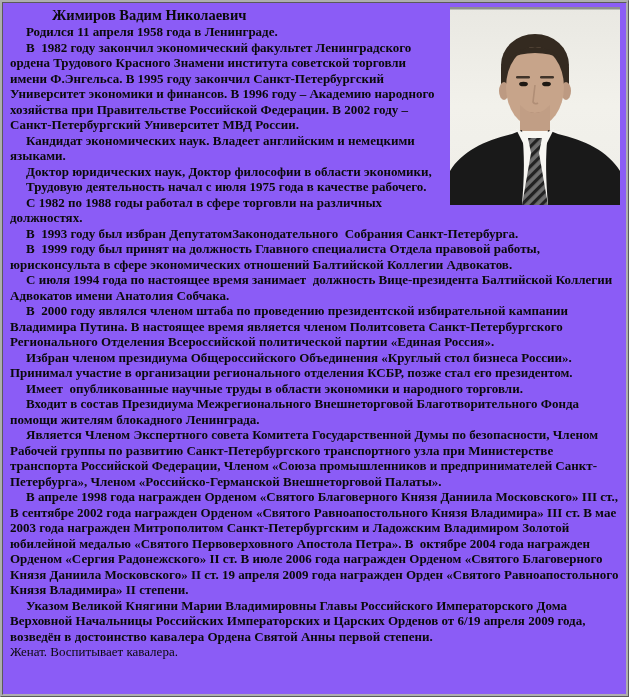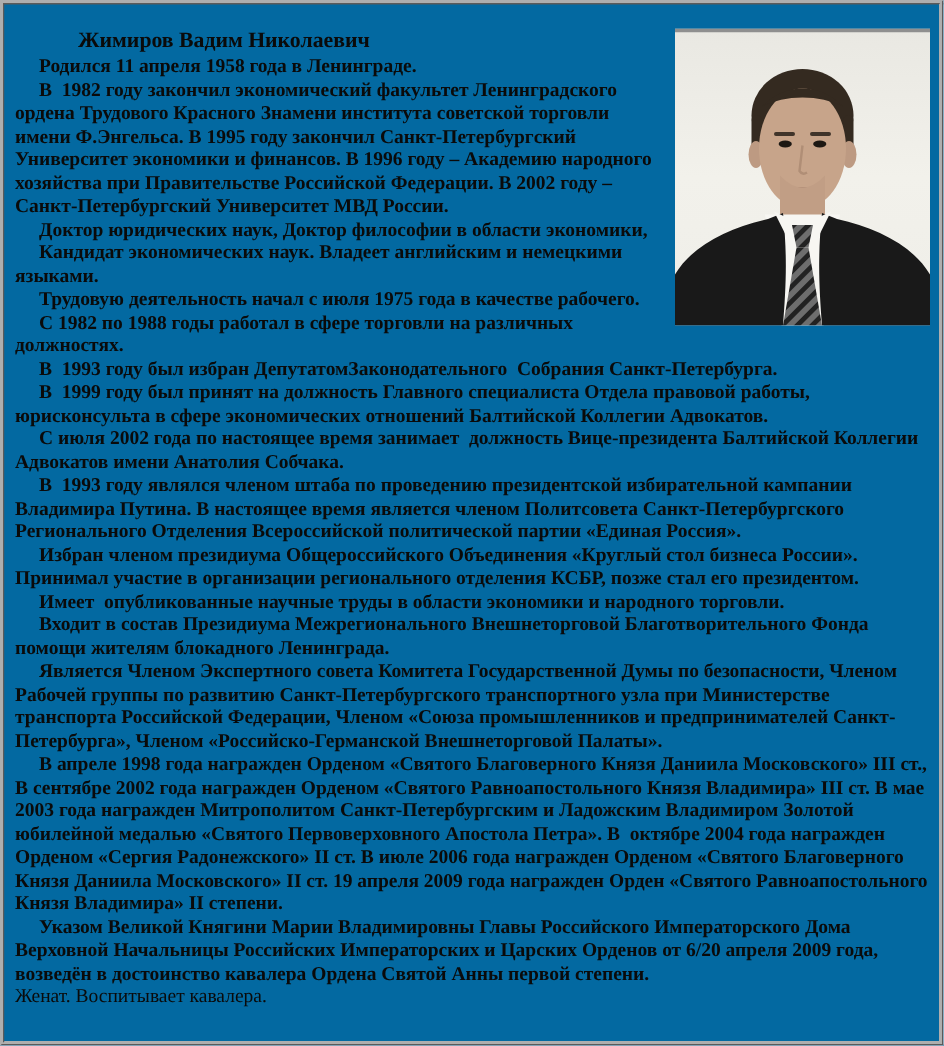--- a/index.html
+++ b/index.html
@@ -1,22 +1,22 @@
 <!DOCTYPE html>
 <html lang="ru"><head>
 <meta charset="utf-8">
 <style>
   html, body { margin: 0; padding: 0; background: #ffffff; }
   .page-frame {
     box-sizing: border-box;
     width: 629px;
     height: 697px;
     border: 3px ridge #aeaeae;
-    background: #0369a1;
-    padding: 16px 6px 4px 7px;
+    background: #8b5cf6;
+    padding: 4px 6px 4px 7px;
     overflow: hidden;
     font-family: "Liberation Serif", "DejaVu Serif", serif;
     font-size: 13px;
     line-height: 15.5px;
     color: #0a0a0a;
   }
   .portrait {
     float: right;
     width: 170px;
     height: 198px;
@@ -89,30 +89,30 @@
 
     <polygon points="78,131 92,131 89,146 81,146" fill="url(#tieStripes)"></polygon>
     <polygon points="81,146 89,146 98,198 72,198" fill="url(#tieStripes)"></polygon>
   </svg>
 
   <h1 class="doc-title">Жимиров Вадим Николаевич</h1>
 
   <div>
       <p class="para indent">Родился 11 апреля 1958 года в Ленинграде.</p>
       <p class="para indent">В  1982 году закончил экономический факультет Ленинградского ордена Трудового Красного Знамени института советской торговли имени Ф.Энгельса. В 1995 году закончил Санкт-Петербургский Университет экономики и финансов. В 1996 году – Академию народного хозяйства при Правительстве Российской Федерации. В 2002 году – Санкт-Петербургский Университет МВД России.</p>
+      <p class="para indent">Кандидат экономических наук. Владеет английским и немецкими языками.</p>
       <p class="para indent">Доктор юридических наук, Доктор философии в области экономики,</p>
-      <p class="para indent">Кандидат экономических наук. Владеет английским и немецкими языками.</p>
       <p class="para indent">Трудовую деятельность начал с июля 1975 года в качестве рабочего.</p>
       <p class="para indent">С 1982 по 1988 годы работал в сфере торговли на различных должностях.</p>
       <p class="para indent">В  1993 году был избран ДепутатомЗаконодательного  Собрания Санкт-Петербурга.</p>
       <p class="para indent">В  1999 году был принят на должность Главного специалиста Отдела правовой работы, юрисконсульта в сфере экономических отношений Балтийской Коллегии Адвокатов.</p>
-      <p class="para indent">С июля 2002 года по настоящее время занимает  должность Вице-президента Балтийской Коллегии Адвокатов имени Анатолия Собчака.</p>
-      <p class="para indent">В  1993 году являлся членом штаба по проведению президентской избирательной кампании Владимира Путина. В настоящее время является членом Политсовета Санкт-Петербургского Регионального Отделения Всероссийской политической партии «Единая Россия».</p>
+      <p class="para indent">С июля 1994 года по настоящее время занимает  должность Вице-президента Балтийской Коллегии Адвокатов имени Анатолия Собчака.</p>
+      <p class="para indent">В  2000 году являлся членом штаба по проведению президентской избирательной кампании Владимира Путина. В настоящее время является членом Политсовета Санкт-Петербургского Регионального Отделения Всероссийской политической партии «Единая Россия».</p>
       <p class="para indent">Избран членом президиума Общероссийского Объединения «Круглый стол бизнеса России». Принимал участие в организации регионального отделения КСБР, позже стал его президентом.</p>
       <p class="para indent">Имеет  опубликованные научные труды в области экономики и народного торговли.</p>
       <p class="para indent">Входит в состав Президиума Межрегионального Внешнеторговой Благотворительного Фонда помощи жителям блокадного Ленинграда.</p>
       <p class="para indent">Является Членом Экспертного совета Комитета Государственной Думы по безопасности, Членом Рабочей группы по развитию Санкт-Петербургского транспортного узла при Министерстве транспорта Российской Федерации, Членом «Союза промышленников и предпринимателей Санкт-Петербурга», Членом «Российско-Германской Внешнеторговой Палаты».</p>
       <p class="para indent">В апреле 1998 года награжден Орденом «Святого Благоверного Князя Даниила Московского» III ст., В сентябре 2002 года награжден Орденом «Святого Равноапостольного Князя Владимира» III ст. В мае 2003 года награжден Митрополитом Санкт-Петербургским и Ладожским Владимиром Золотой юбилейной медалью «Святого Первоверховного Апостола Петра». В  октябре 2004 года награжден Орденом «Сергия Радонежского» II ст. В июле 2006 года награжден Орденом «Святого Благоверного Князя Даниила Московского» II ст. 19 апреля 2009 года награжден Орден «Святого Равноапостольного Князя Владимира» II степени.</p>
-      <p class="para indent">Указом Великой Княгини Марии Владимировны Главы Российского Императорского Дома Верховной Начальницы Российских Императорских и Царских Орденов от 6/20 апреля 2009 года, возведён в достоинство кавалера Ордена Святой Анны первой степени.</p>
+      <p class="para indent">Указом Великой Княгини Марии Владимировны Главы Российского Императорского Дома Верховной Начальницы Российских Императорских и Царских Орденов от 6/19 апреля 2009 года, возведён в достоинство кавалера Ордена Святой Анны первой степени.</p>
       <p class="para">Женат. Воспитывает кавалера.</p>
     </div>
 
 </div>
 
 </body></html>

